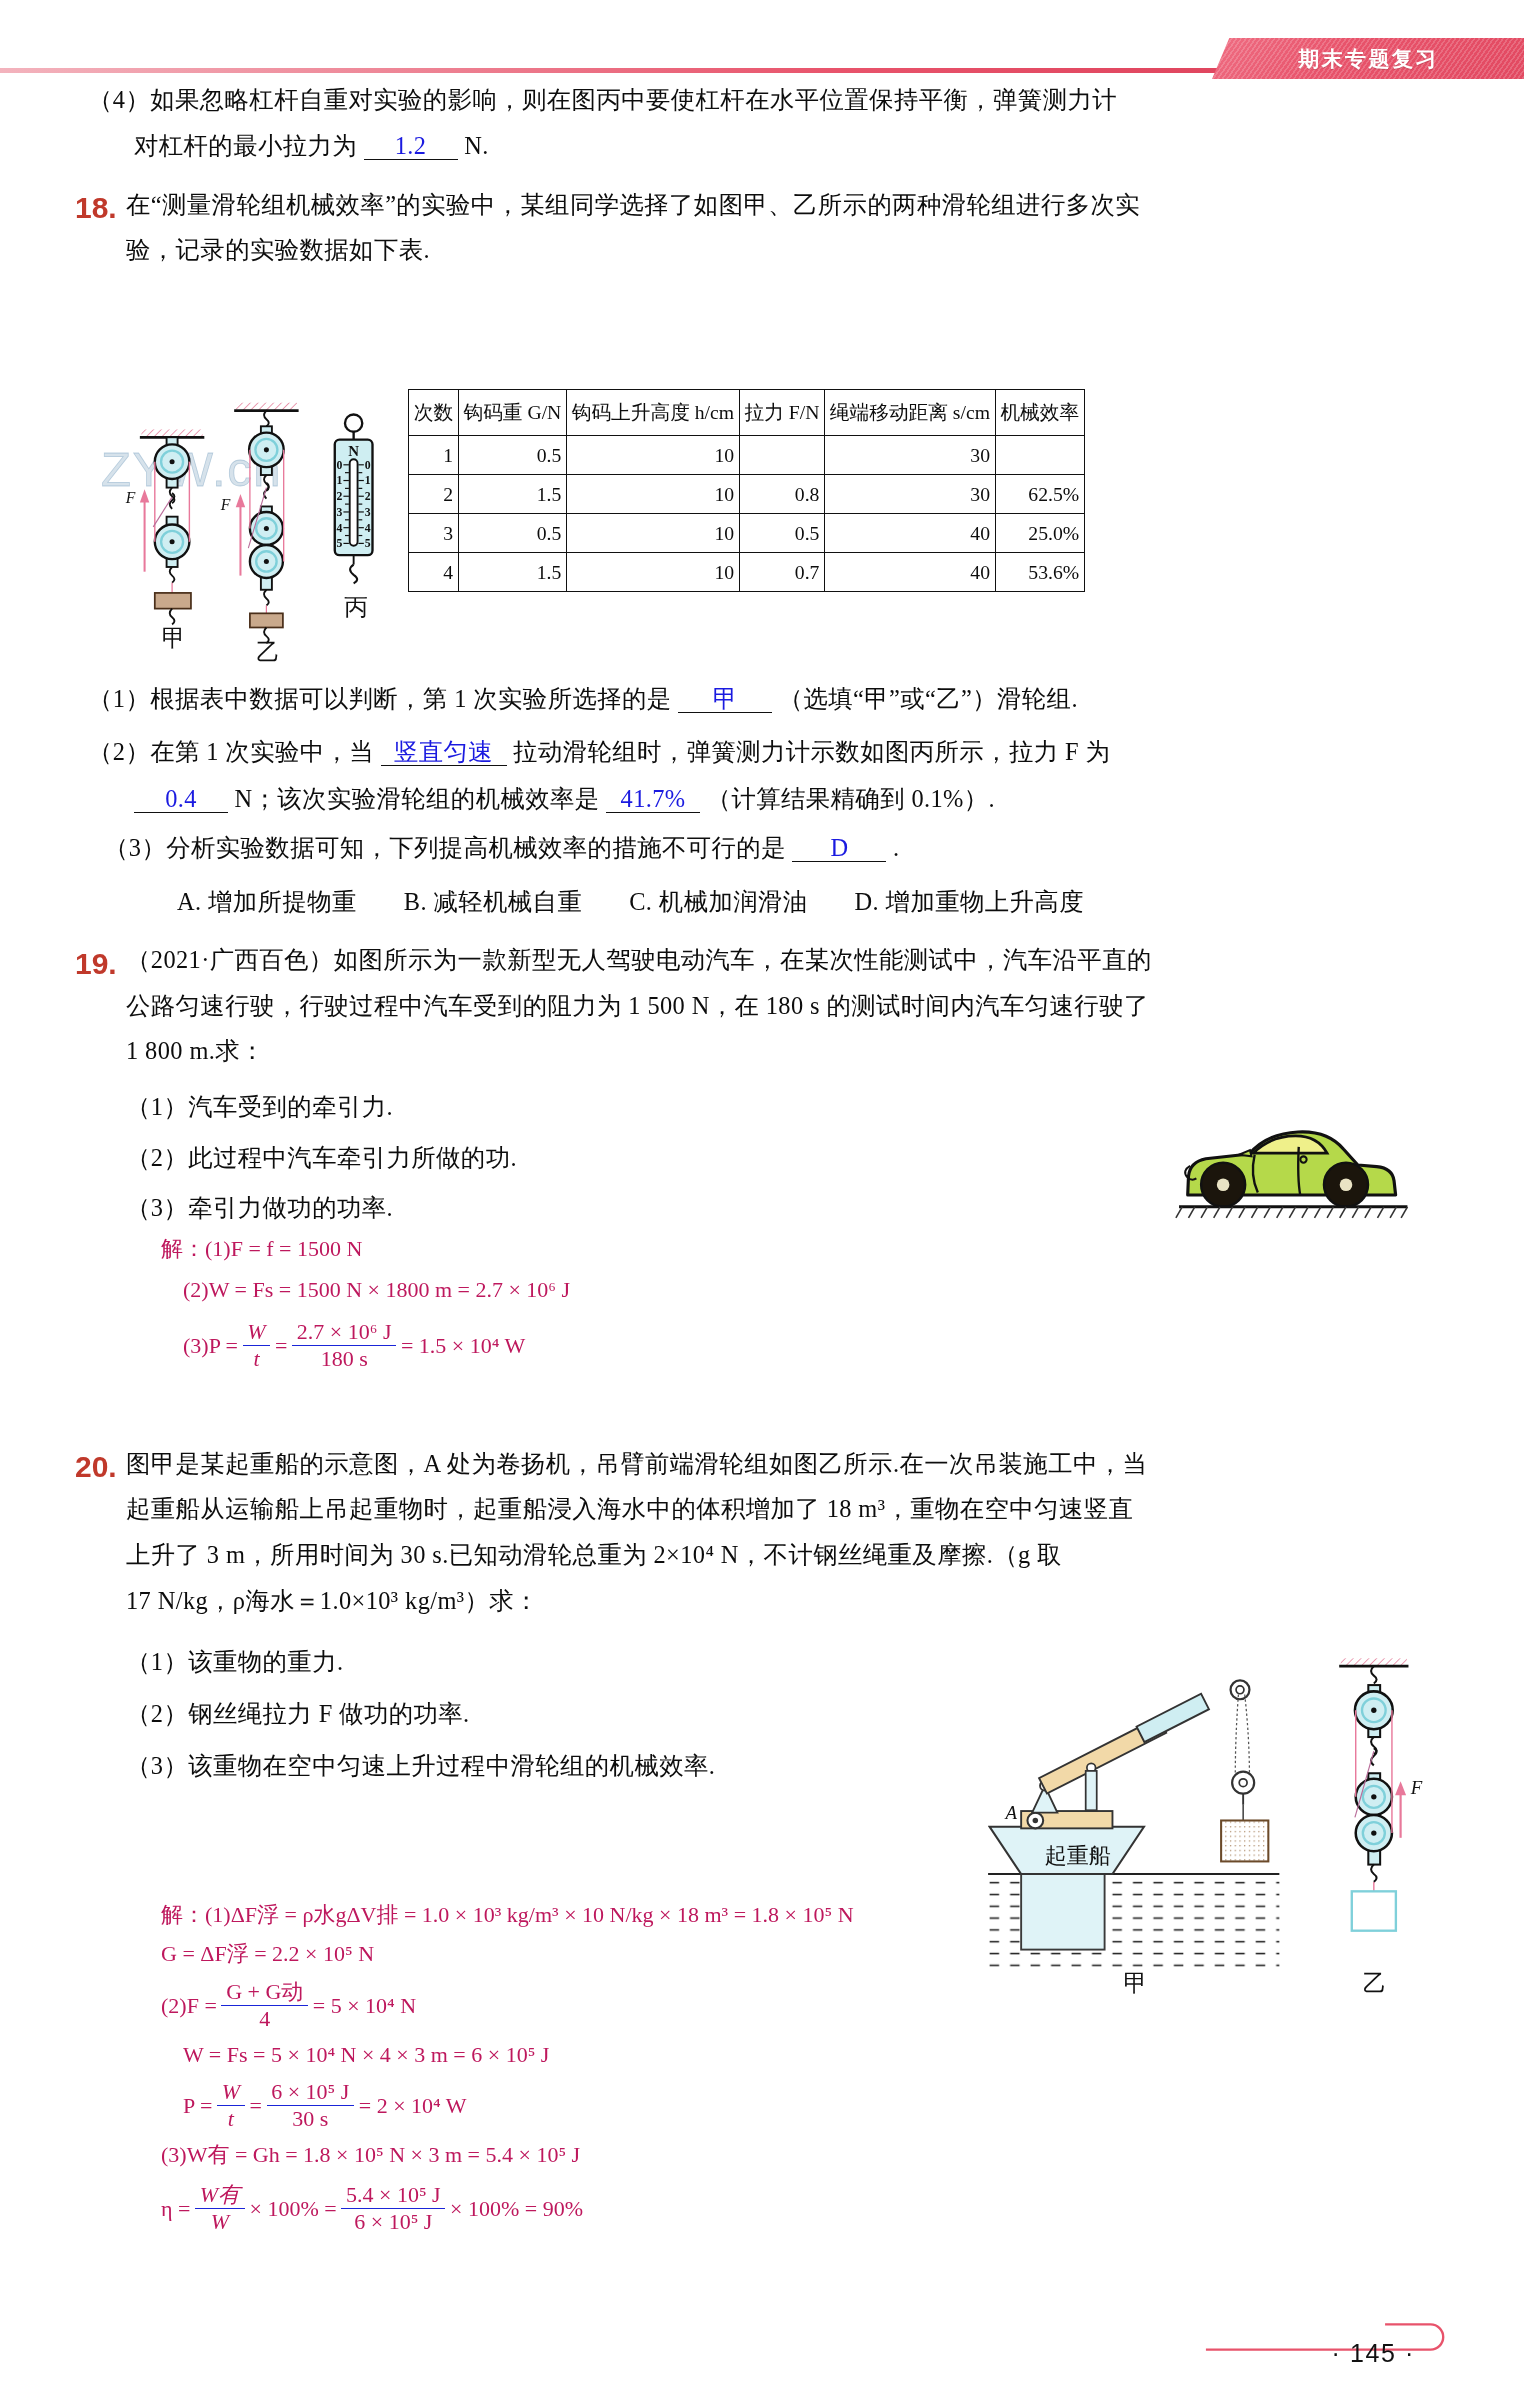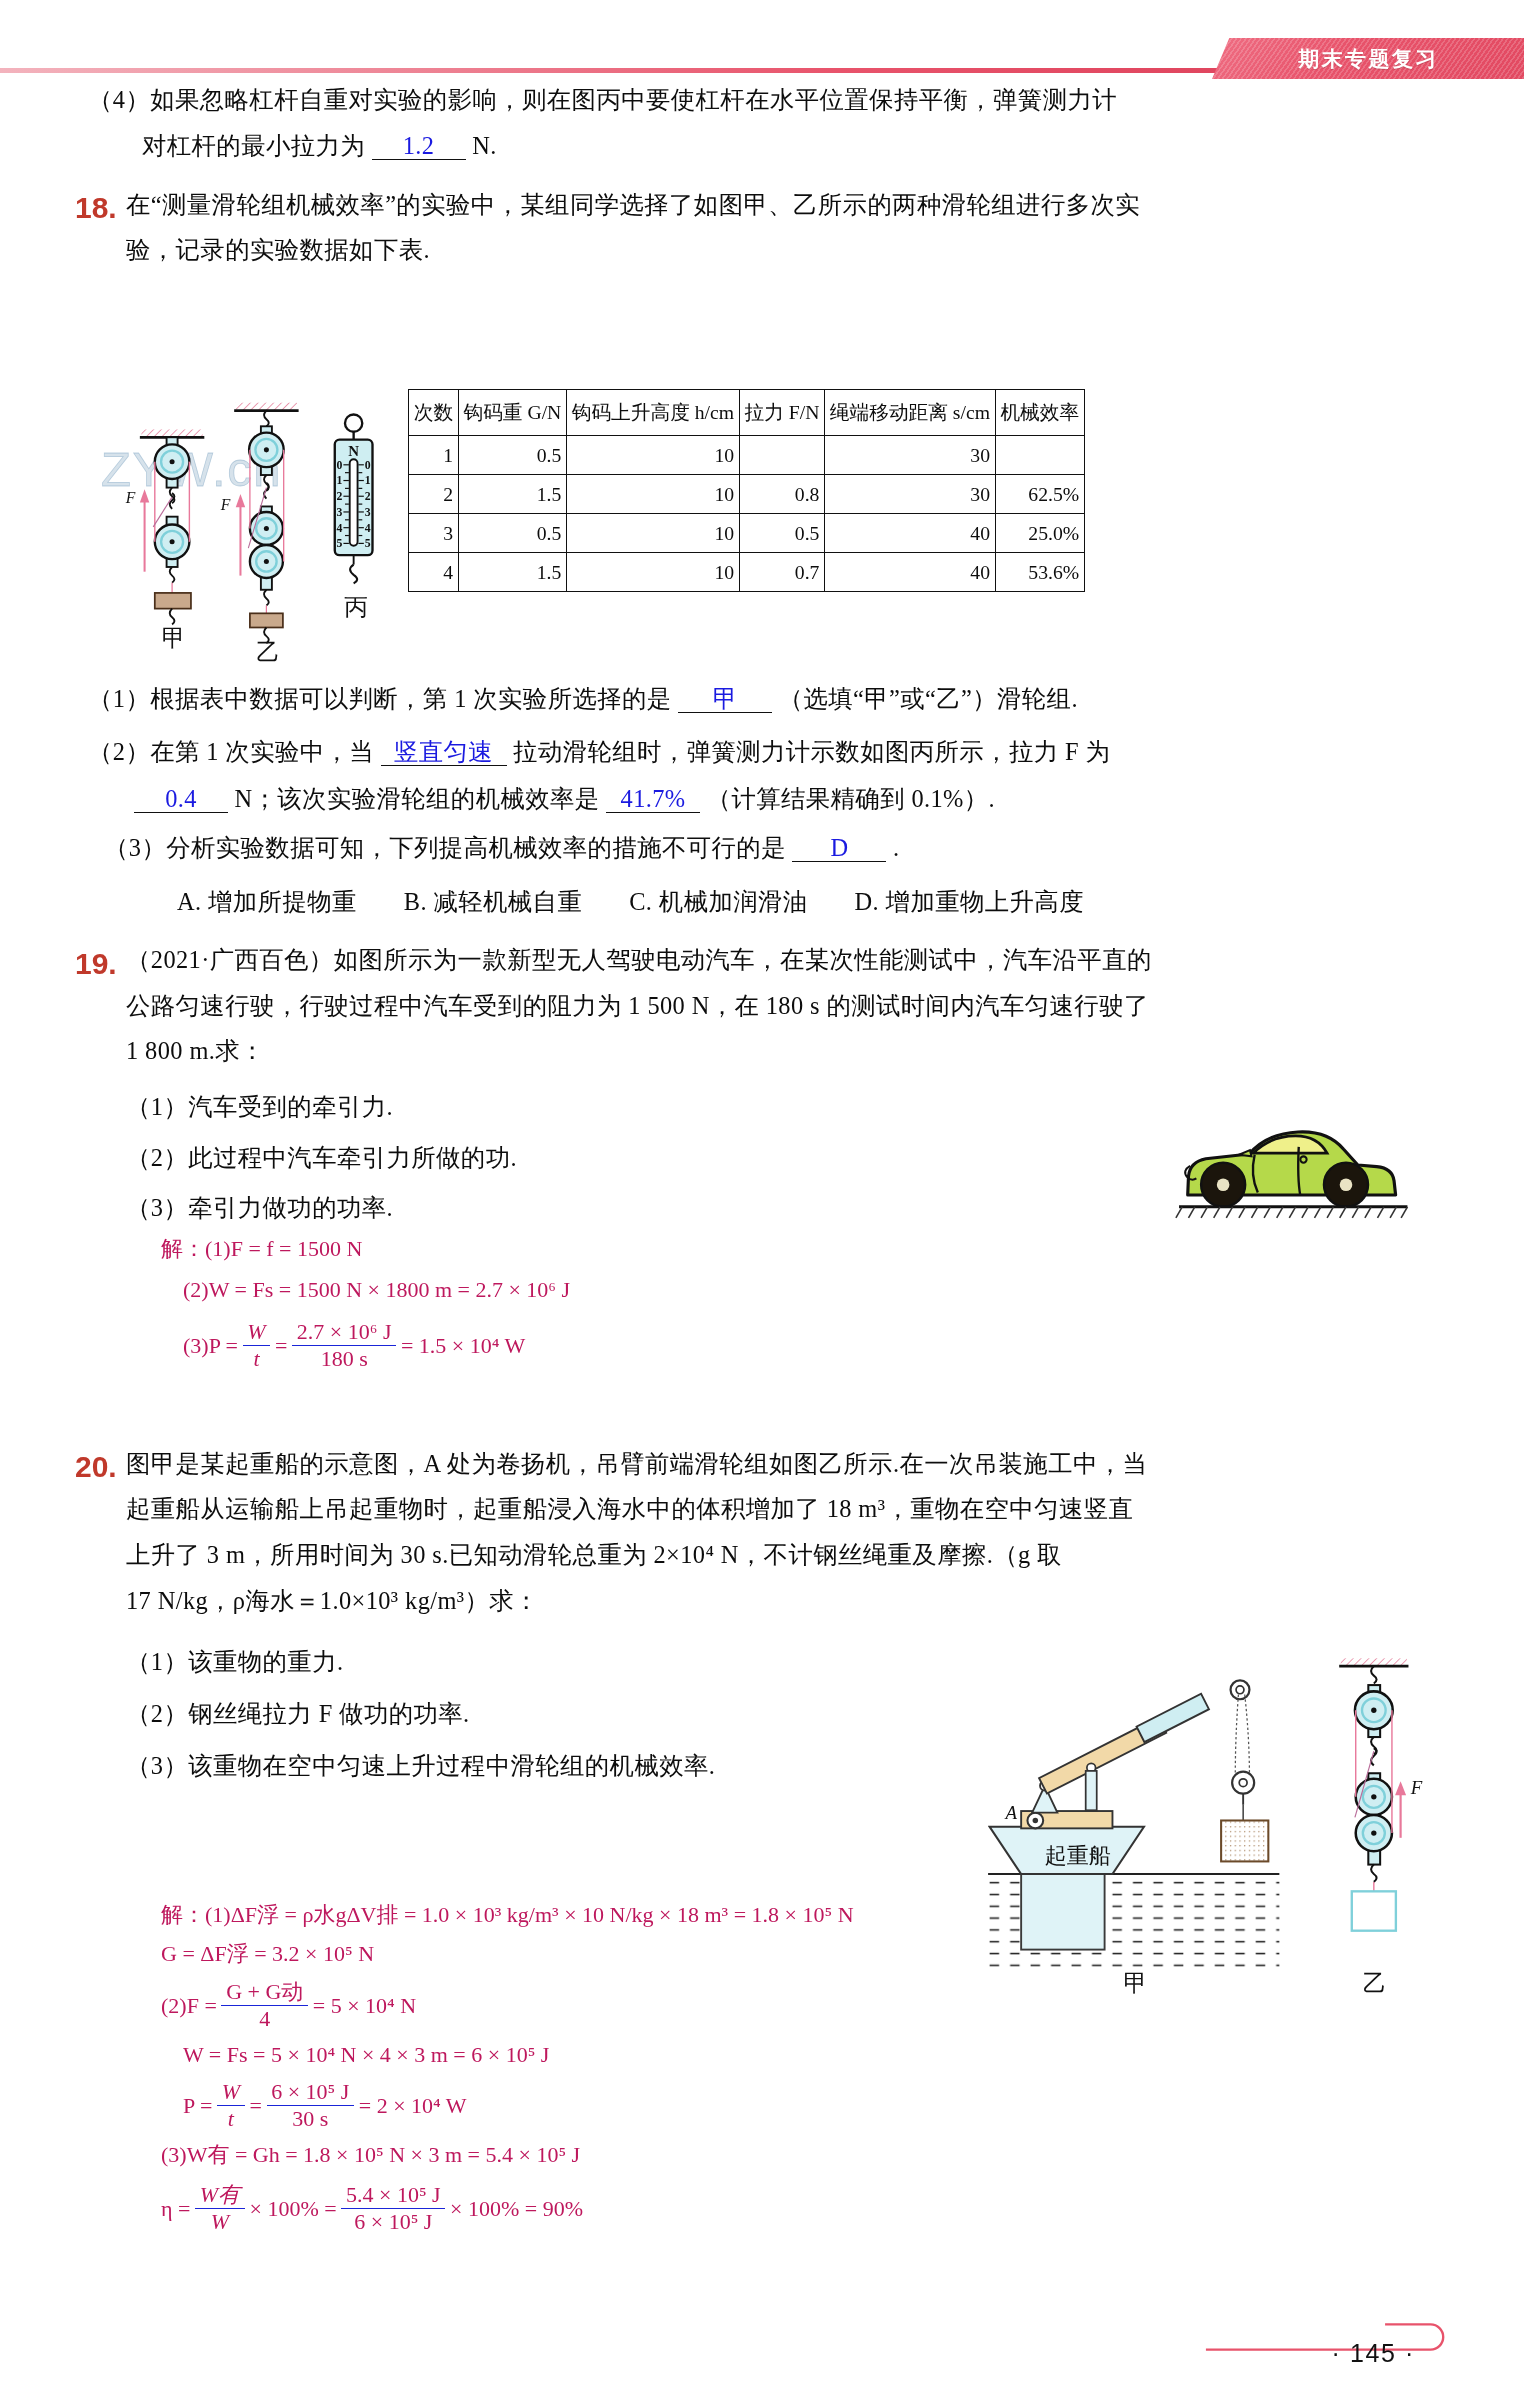--- a/index.html
+++ b/index.html
@@ -100,21 +100,21 @@
 <body>
 
 <div id="header-band"></div>
 <div id="header-tab">
   <span id="header-tab-label">期末专题复习</span>
 </div>
 
 <div class="qline indent-1" style="position:absolute; left:0; top:88px;">
   <span>（4）如果忽略杠杆自重对实验的影响，则在图丙中要使杠杆在水平位置保持平衡，弹簧测力计</span>
 </div>
-<div class="qline indent-2" style="position:absolute; left:8px; top:134px;">
+<div class="qline indent-2" style="position:absolute; left:0; top:134px;">
   <span>对杠杆的最小拉力为</span>
   <span class="blank">1.2</span>
   <span>N.</span>
 </div>
 
 <div style="position:absolute; left:75px; top:191px;">
   <span class="qnum">18.</span>
 </div>
 <div class="qline" style="position:absolute; left:126px; top:193px; width:1338px;">
   <span>在“测量滑轮组机械效率”的实验中，某组同学选择了如图甲、乙所示的两种滑轮组进行多次实</span>
@@ -515,21 +515,21 @@
     <line x1="490" y1="306" x2="490" y2="318" stroke="#e8799b" stroke-width="1.8"></line>
     <rect x="462" y="318" width="56" height="50" fill="#ffffff" stroke="#7fd0da" stroke-width="3"></rect>
     <text x="476" y="444" font-size="30" font-family="Liberation Serif, serif" fill="#111">乙</text>
   </svg>
 </div>
 
 <div class="sol" style="position:absolute; left:161px; top:1903px;">
   <span>解：</span><span>(1)ΔF浮 = ρ水gΔV排 = 1.0 × 10³ kg/m³ × 10 N/kg × 18 m³ = 1.8 × 10⁵ N</span>
 </div>
 <div class="sol" style="position:absolute; left:161px; top:1942px;">
-  <span>G = ΔF浮 = 3.2 × 10⁵ N</span>
+  <span>G = ΔF浮 = 2.2 × 10⁵ N</span>
 </div>
 <div class="sol" style="position:absolute; left:161px; top:1980px; display:flex; align-items:center;">
   <span>(2)F =</span>
   <span class="frac">
     <span class="num">G + G动</span>
     <span class="den">4</span>
   </span>
   <span>= 5 × 10⁴ N</span>
 </div>
 <div class="sol" style="position:absolute; left:183px; top:2043px;">

